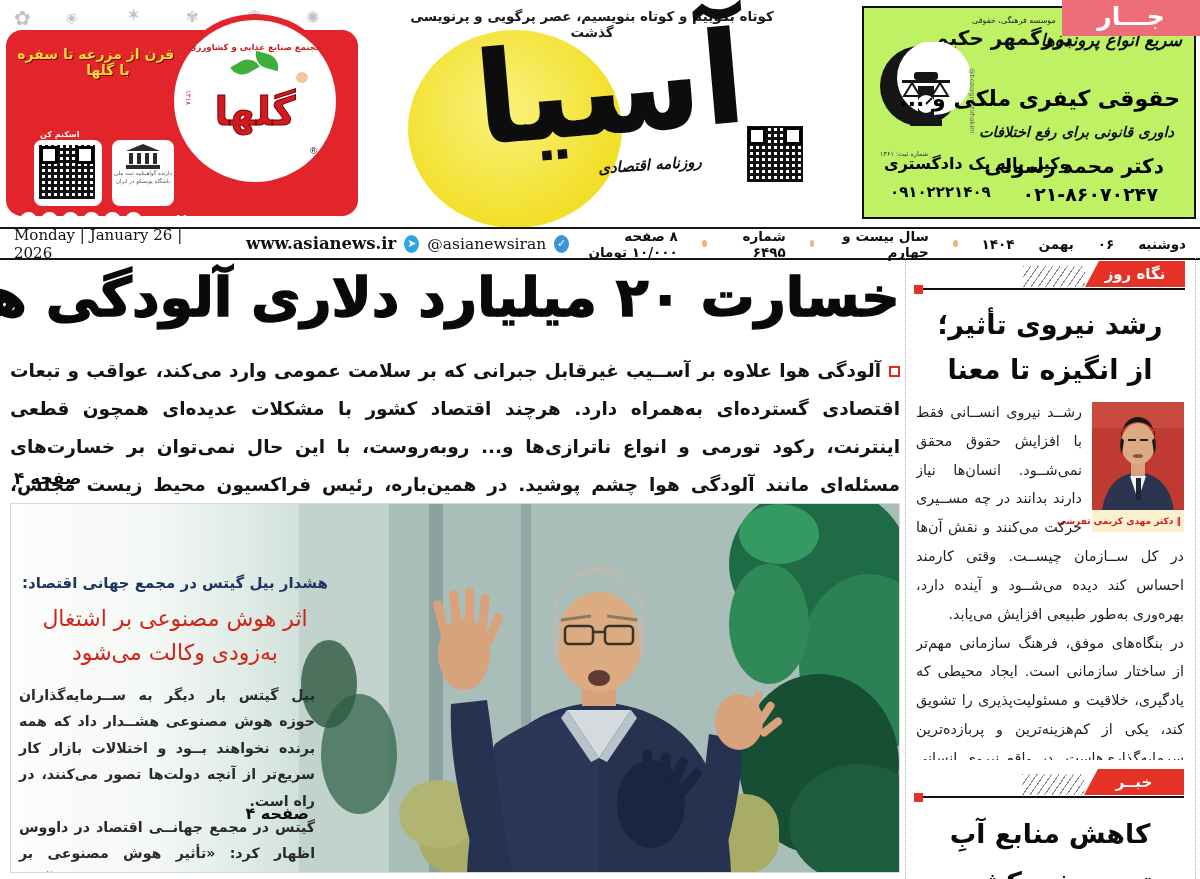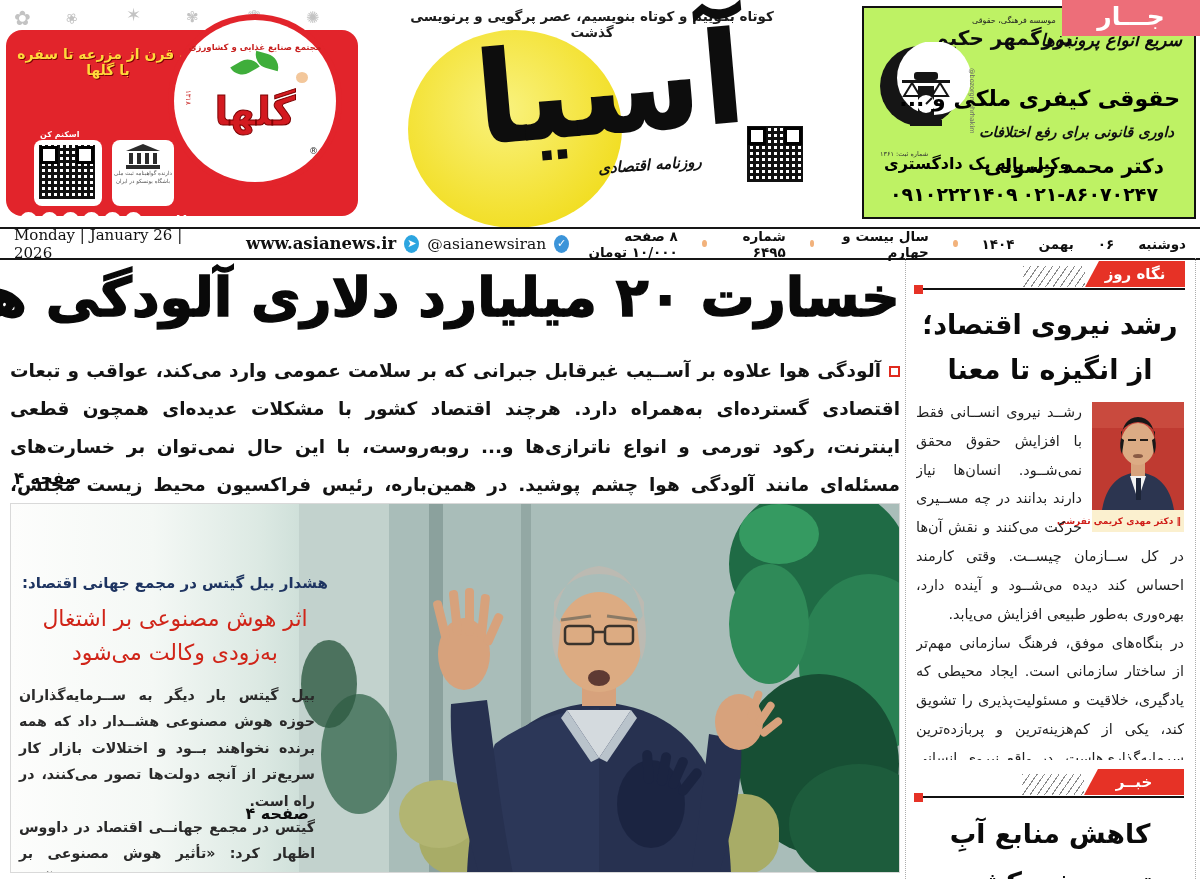--- a/index.html
+++ b/index.html
@@ -45,21 +45,21 @@
   #law-org { position:absolute; left:70px; top:18px; font-size:20px; font-weight:bold; color:#0d0d0d; }
   #law-line1 { position:absolute; right:12px; top:22px; font-size:17px; font-weight:bold; font-style:italic; color:#0d0d0d; }
   #law-logo { position:absolute; left:14px; top:34px; }
   #law-reg { position:absolute; left:16px; top:142px; font-size:6.5px; color:#333; }
   #law-handle-curve { position:absolute; left:104px; top:60px; font-size:6.5px; color:#666; writing-mode:vertical-rl; }
   #law-line2 { position:absolute; right:14px; top:78px; font-size:22px; font-weight:bold; color:#000; }
   #law-line3 { position:absolute; right:20px; top:116px; font-size:14.5px; font-weight:bold; font-style:italic; color:#111;margin-left:36px; }
   #law-name { position:absolute; right:30px; top:146px; font-size:20px; font-weight:bold; }
   #law-title { position:absolute; left:20px; top:146px; font-size:16px; font-weight:bold; }
   #law-phone1 { position:absolute; right:36px; top:175px; font-size:19px; font-weight:bold; direction:ltr; }
-  #law-phone2 { position:absolute; left:26px; top:175px; font-size:19px; font-weight:bold; direction:ltr; }
+  #law-phone2 { position:absolute; left:26px; top:175px; font-size:15px; font-weight:bold; direction:ltr; }
   #jaaar { left:1062px; top:0; width:138px; height:36px; background:#ed6e79; color:#fff; font-size:25px; font-weight:bold; text-align:center; line-height:34px; }
 
   
   #datebar { left:0; top:227px; width:1200px; height:33px; border-top:2px solid #161616; border-bottom:2px solid #161616; display:flex; align-items:center; padding:0 14px; background:#fff; }
   #datebar .serif { font-family:"DejaVu Serif","Liberation Serif",serif; }
   #en-date { font-size:15px; color:#111; }
   #site-url { font-size:16.5px; font-weight:bold; color:#111; margin-left:56px; }
   .badge { width:18px; height:18px; border-radius:50%; color:#fff; font-size:11px; display:inline-flex; align-items:center; justify-content:center; margin:0 8px; }
   #tg-badge { background:#2ca5e0; }
   #vf-badge { background:#3b94d9; }
@@ -289,21 +289,21 @@
     </div>
   </div>
 
   <div class="abs" id="sidebar">
     <div class="sec-head">
       <div class="sec-stripes"></div>
       <div class="fa sec-tab">نگاه روز</div>
       <div class="sec-sq"></div>
     </div>
     <div class="fa" id="sb-title">
-      <div>رشد نیروی اقتصاد؛</div>
+      <div>رشد نیروی تأثیر؛</div>
       <div>از انگیزه تا معنا</div>
     </div>
     <div class="fa" id="sb-article">
       <figure id="author-fig">
         <div id="author-photo">
           <svg width="92" height="108" viewBox="0 0 92 108">
             <rect width="92" height="108" fill="#bf3a31"></rect>
             <rect x="0" y="0" width="92" height="26" fill="#c94a3e"></rect>
             <path d="M10,108 C14,84 26,72 46,70 C66,72 78,84 82,108 Z" fill="#2c3550"></path>
             <polygon points="38,74 54,74 46,98" fill="#f2f2f2"></polygon>

